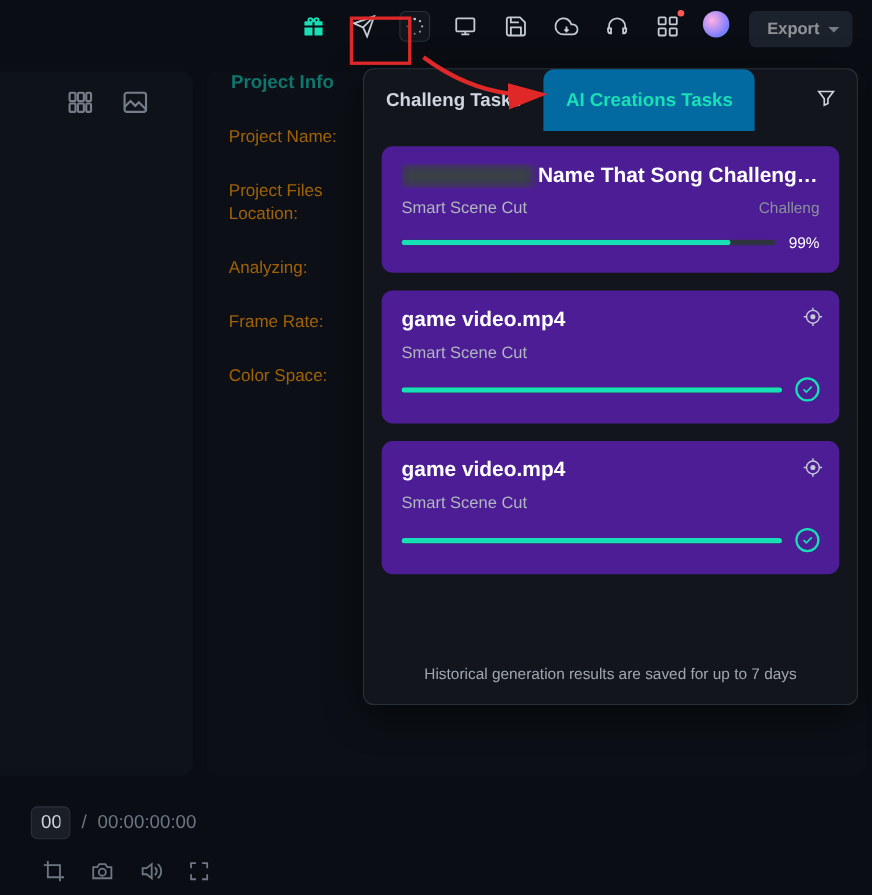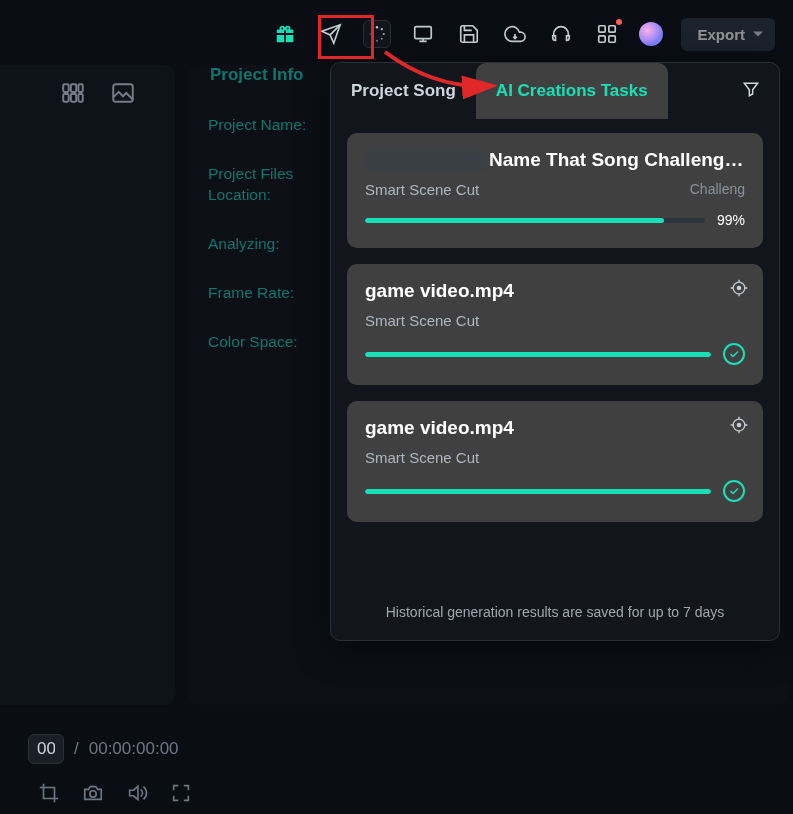--- a/index.html
+++ b/index.html
@@ -13,21 +13,21 @@
     position: relative;
   }
 
   
   .toolbar {
     position: absolute;
     top: 10px;
     right: 10px;
     height: 48px;
     display: flex;
-    align-items: center;
+    align-items: flex-start;
     gap: 18px;
     padding-right: 8px;
   }
   .toolbar .icon-btn {
     width: 28px;
     height: 28px;
     display: flex;
     align-items: center;
     justify-content: center;
     color: #c5cbd4;
@@ -119,21 +119,21 @@
     width: 170px;
   }
   .project-panel h2 {
     color: #0f766e;
     font-size: 17px;
     font-weight: 600;
     margin-bottom: 30px;
     margin-left: 20px;
   }
   .project-panel .field {
-    color: #0f766e;
+    color: #a16207;
     font-size: 15.5px;
     margin: 0 0 28px 18px;
     line-height: 1.35;
   }
 
   
   .tasks-card {
     position: absolute;
     top: 62px;
     left: 330px;
@@ -156,34 +156,34 @@
     height: 100%;
     display: flex;
     align-items: center;
     font-size: 17px;
     font-weight: 600;
     cursor: pointer;
   }
   .tab.inactive { color: #cfd6df; }
   .tab.active {
     color: #18e0b6;
-    background: #404040;
+    background: #0369a1;
     border-radius: 10px 10px 0 0;
   }
   .filter-icon {
     position: absolute;
     right: 18px;
     color: #cfd6df;
     cursor: pointer;
   }
   .filter-icon svg { width: 20px; height: 20px; }
 
   .task-list { padding: 14px 16px 0 16px; }
   .task-item {
-    background: #404040;
+    background: #4c1d95;
     border-radius: 10px;
     padding: 16px 18px 20px 18px;
     margin-bottom: 16px;
     position: relative;
   }
   .task-title {
     color: #fff;
     font-size: 19px;
     font-weight: 600;
     white-space: nowrap;
@@ -413,21 +413,21 @@
   <h2>Project Info</h2>
   <div class="field">Project Name:</div>
   <div class="field">Project Files Location:</div>
   <div class="field">Analyzing:</div>
   <div class="field">Frame Rate:</div>
   <div class="field">Color Space:</div>
 </div>
 
 <div class="tasks-card">
   <div class="tasks-header">
-    <div class="tab inactive">Project Song</div>
+    <div class="tab inactive">Challeng Tasks</div>
     <div class="tab active">AI Creations Tasks</div>
     <div class="filter-icon">
       <svg viewBox="0 0 24 24" fill="none" stroke="currentColor" stroke-width="1.8">
           <path d="M4 5h16l-6 8v5l-4 2v-7L4 5z"></path>
         </svg>
     </div>
   </div>
 
   <div class="task-list">
 

